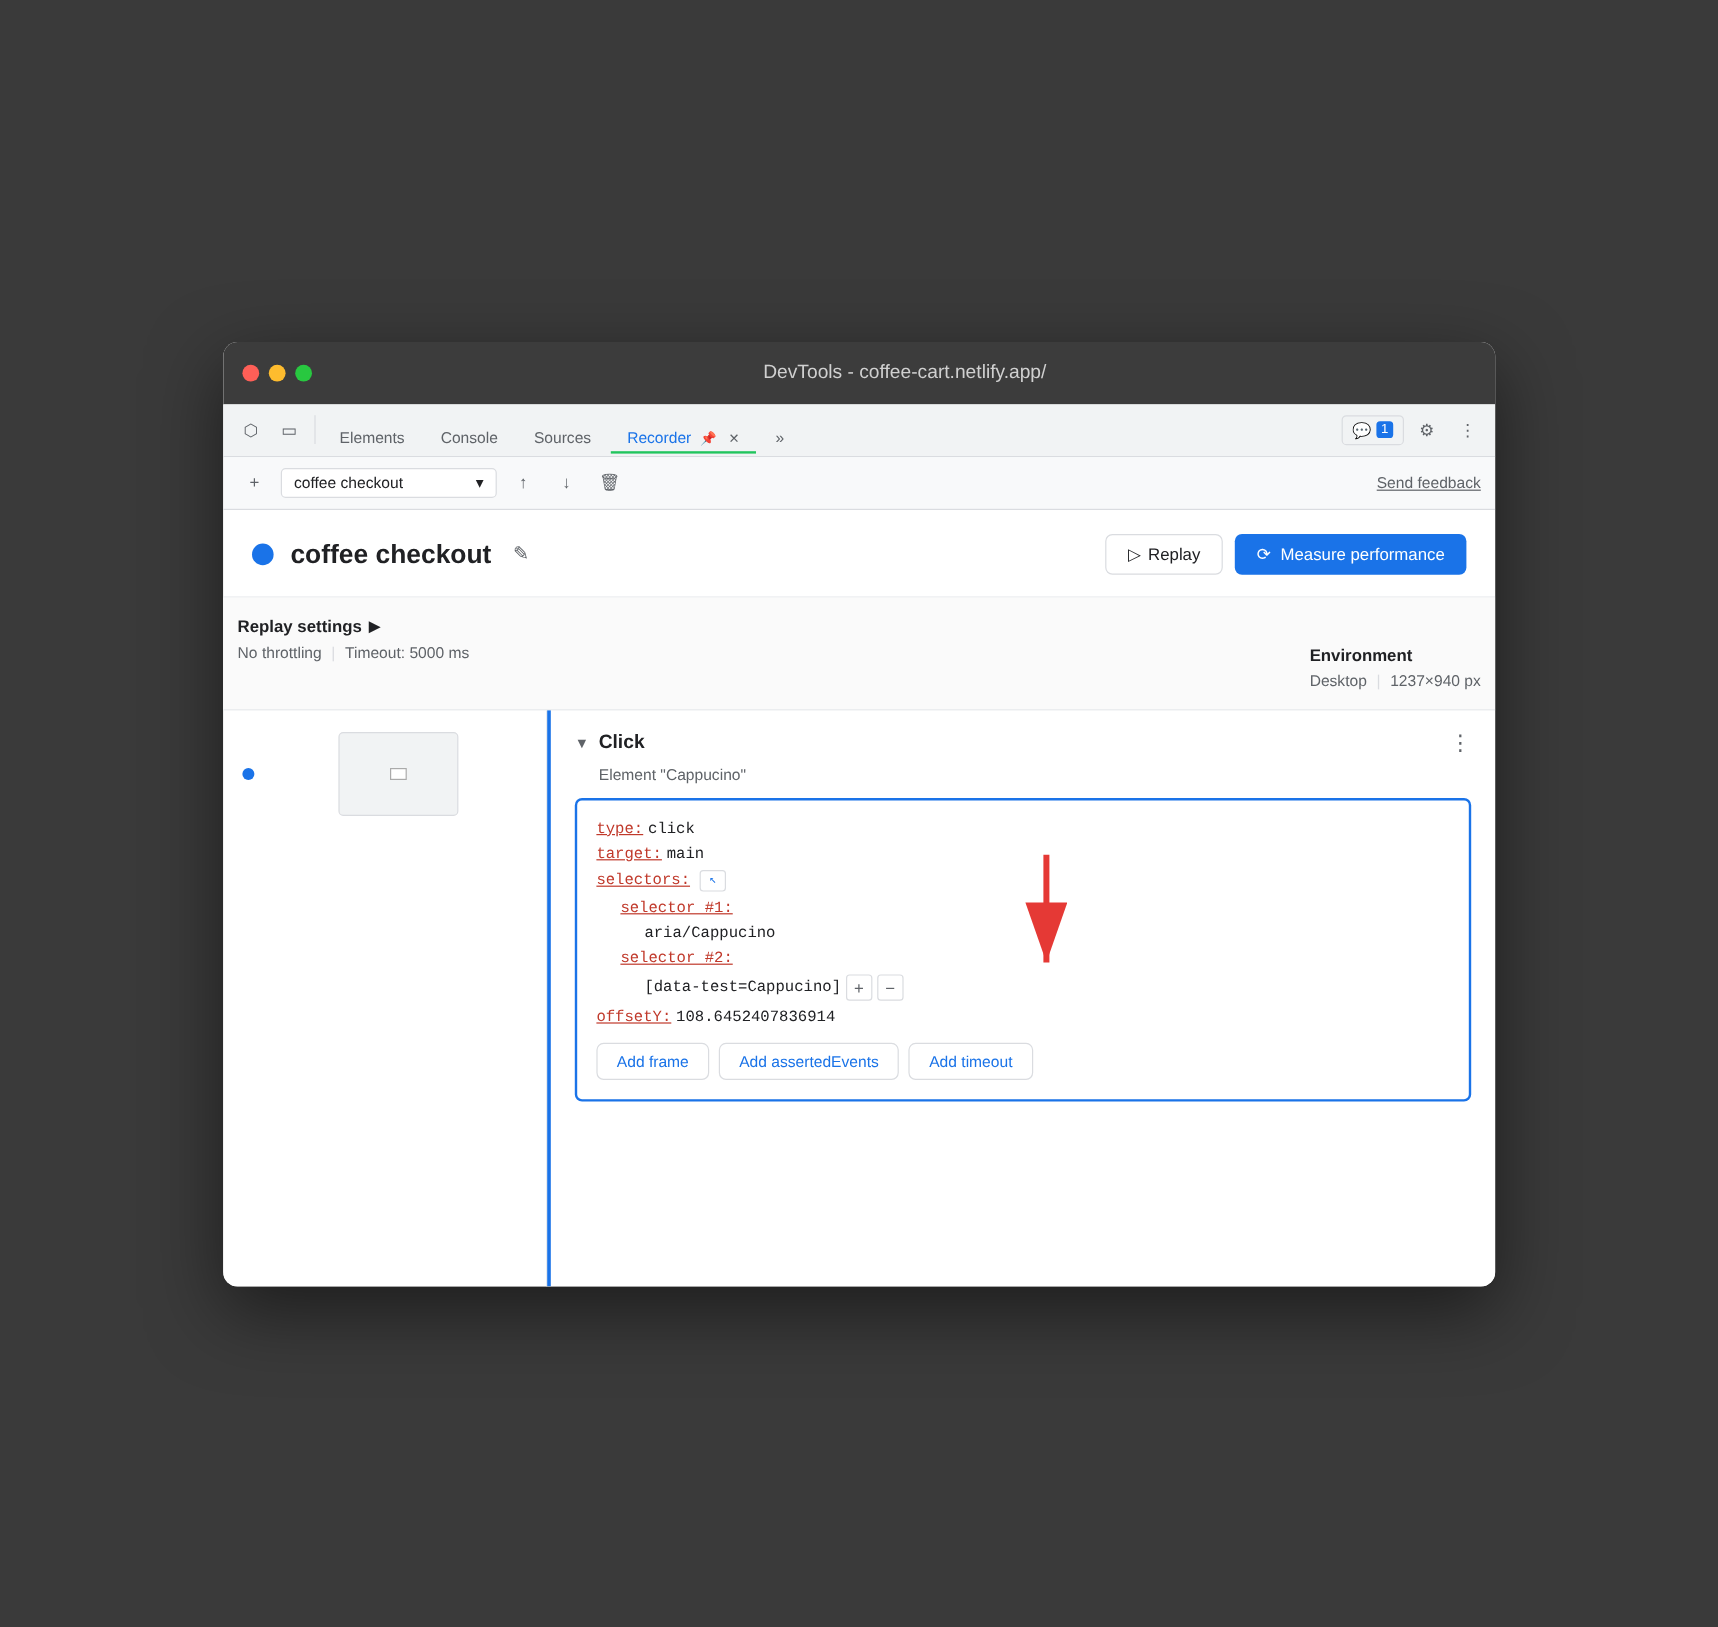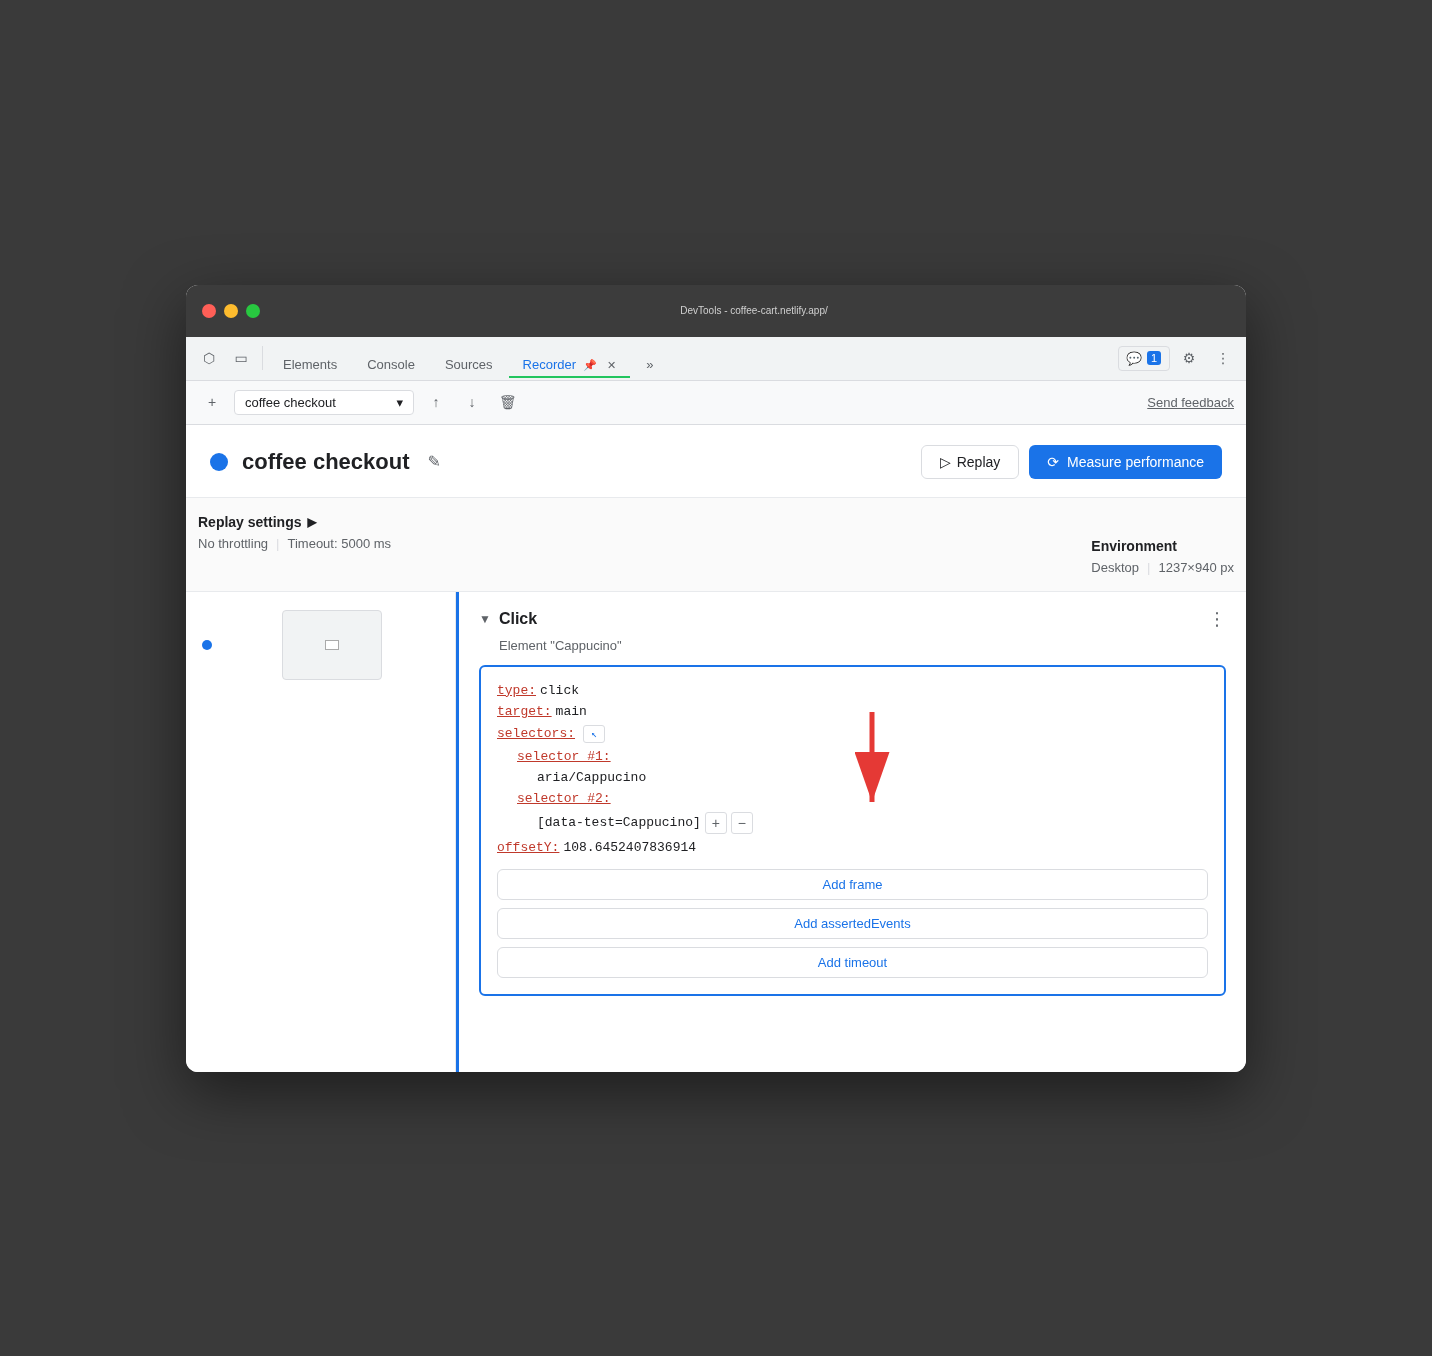--- a/index.html
+++ b/index.html
@@ -35,21 +35,21 @@
     .traffic-light {
       width: 14px;
       height: 14px;
       border-radius: 50%;
     }
     .tl-red { background: #ff5f57; }
     .tl-yellow { background: #febc2e; }
     .tl-green { background: #28c840; }
     .titlebar-title {
       color: #d0d0d0;
-      font-size: 10px;
+      font-size: 16px;
       flex: 1;
       text-align: center;
     }
 
     
     .tabbar {
       background: #f1f3f4;
       height: 44px;
       display: flex;
       align-items: center;
@@ -402,21 +402,20 @@
       font-size: 14px;
       color: #5f6368;
       background: white;
     }
 
     
     .code-footer {
       display: flex;
       gap: 8px;
       margin-top: 14px;
-      flex-direction: column;
     }
     .footer-btn {
       padding: 7px 16px;
       border: 1.5px solid #dadce0;
       border-radius: 6px;
       background: white;
       cursor: pointer;
       font-size: 13px;
       color: #1a73e8;
       font-weight: 500;

